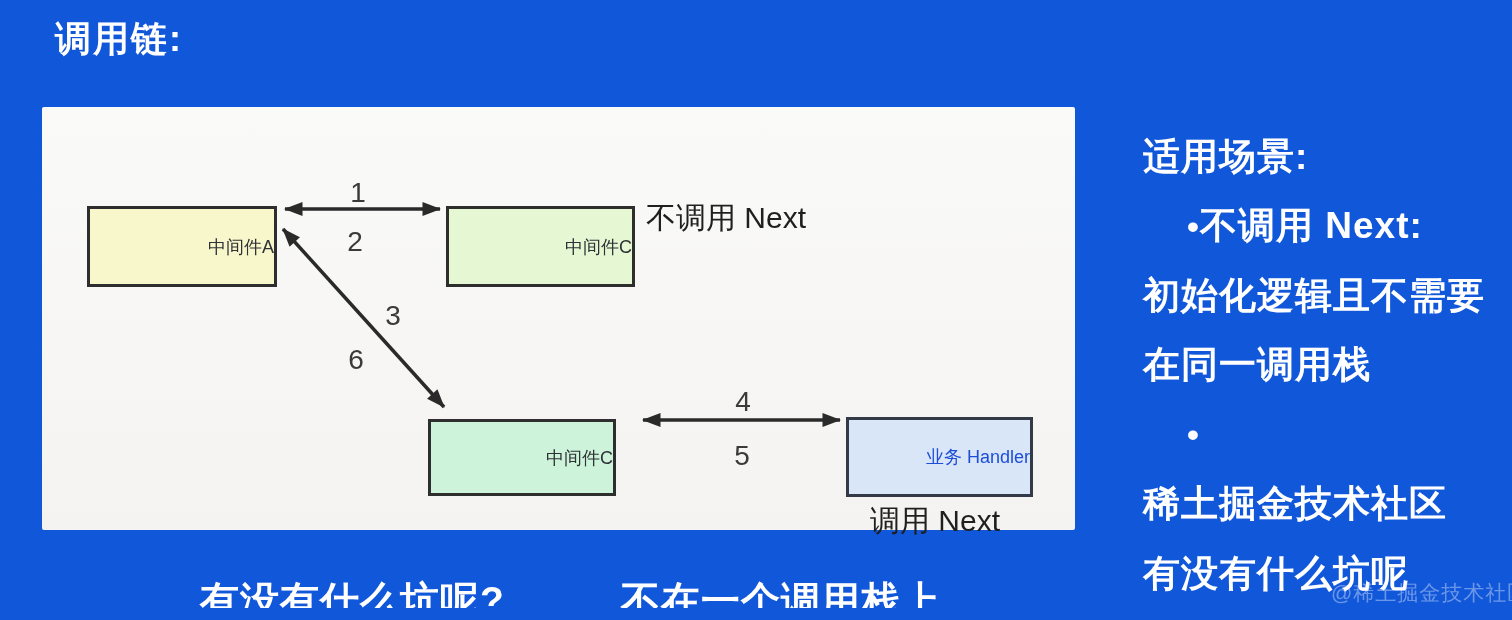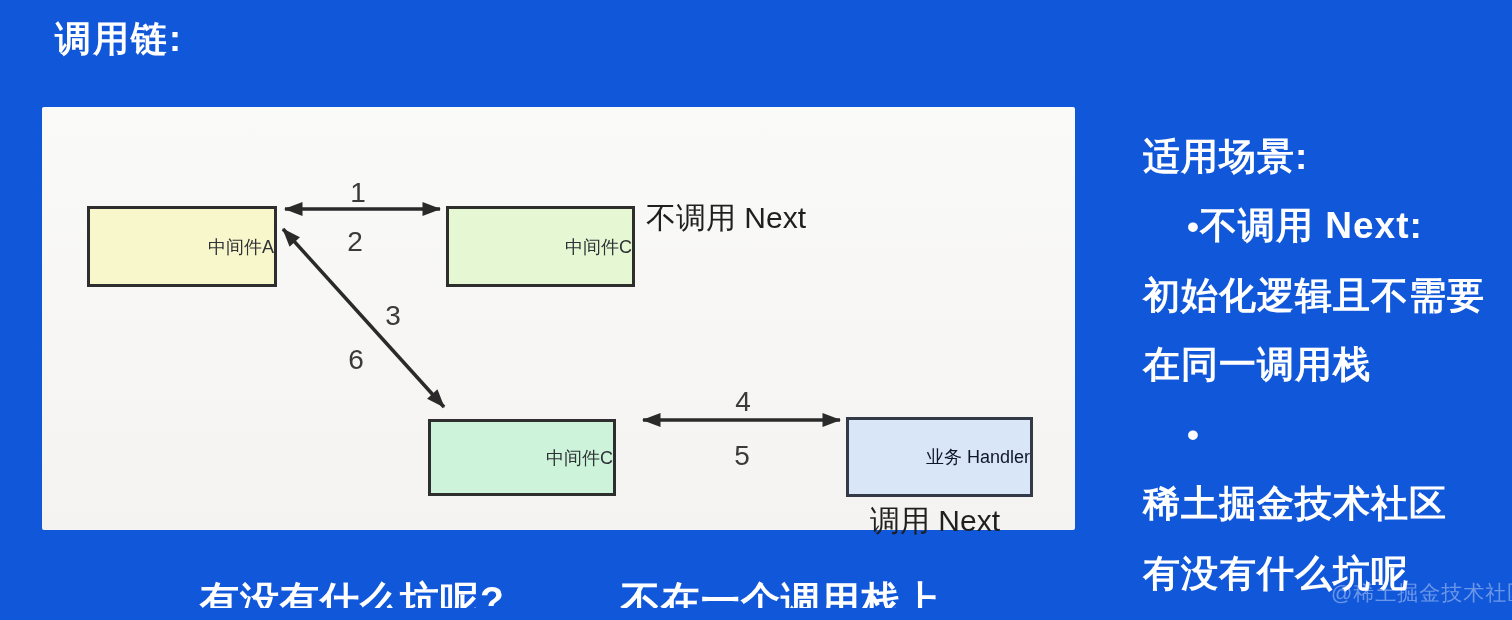--- a/index.html
+++ b/index.html
@@ -49,21 +49,21 @@
     align-items: center;
     justify-content: flex-end;
     font-size: 18px;
     color: #2e3135;
     margin-top: 37px;
   }
   .node-a       { left: 45px;  top: 62px;  width: 190px; height: 81px; background: #f8f7cb; }
   .node-b       { left: 404px; top: 62px;  width: 189px; height: 81px; background: #e5f7d3; }
   .node-c       { left: 386px; top: 275px; width: 188px; height: 77px; background: #cdf3da; }
   .node-handler { left: 804px; top: 273px; width: 187px; height: 80px; background: #d9e6f8;
-                  border-color: #323a47; color: #0f172a; }
+                  border-color: #323a47; color: #1d4ed8; }
 
   .step-num {
     position: absolute;
     transform: translateX(-50%);
     font-size: 28px;
     color: #3a3a3a;
   }
   .step-1 { left: 316px; top: 70px;  }
   .step-2 { left: 313px; top: 119px; }
   .step-3 { left: 351px; top: 193px; }

